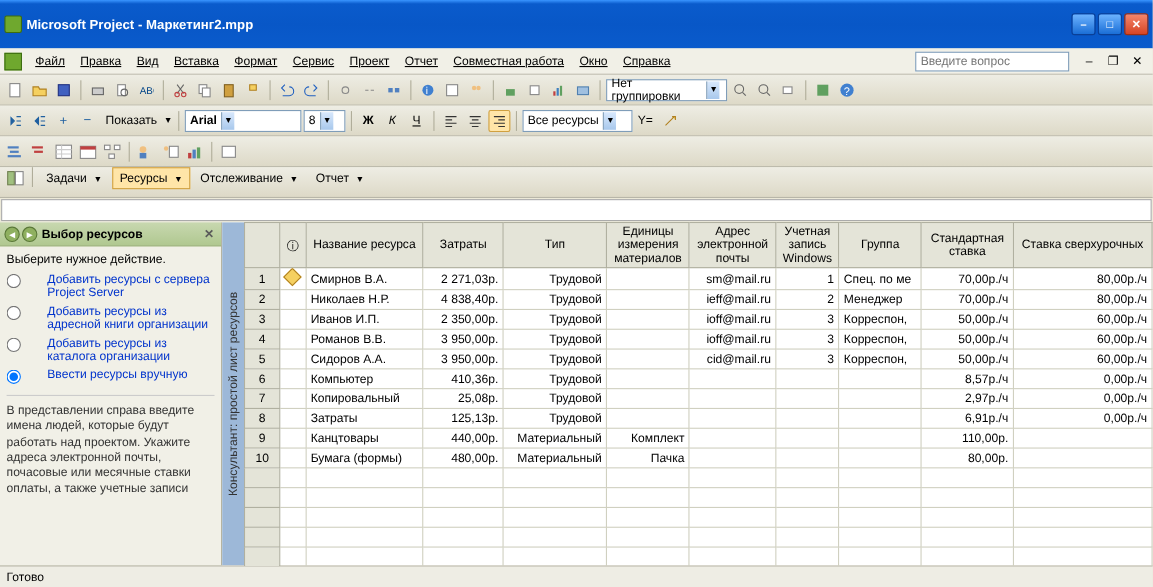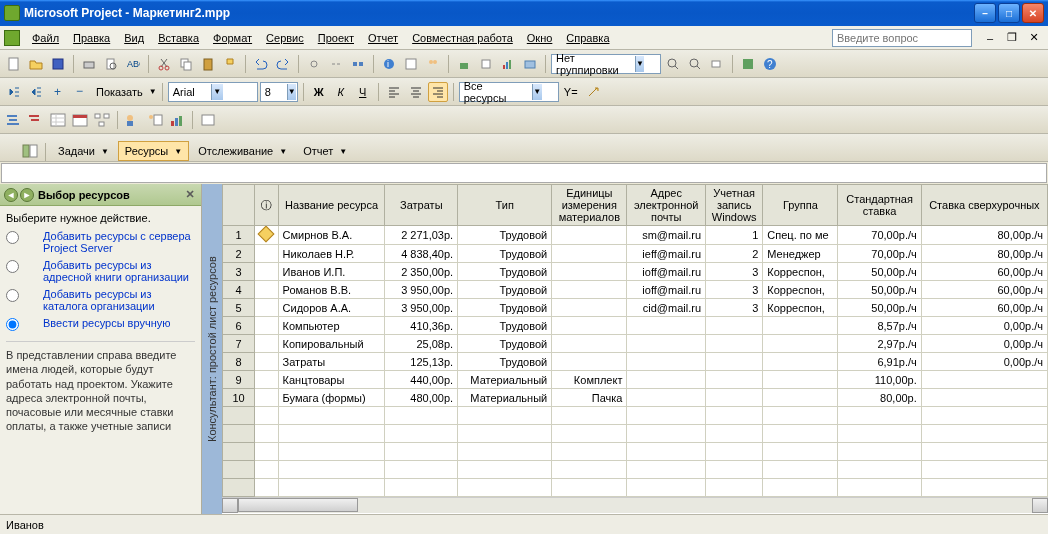--- a/index.html
+++ b/index.html
@@ -7,21 +7,21 @@
   font-family: Tahoma, Arial, sans-serif;
   font-size: 11px;
   background: #ece9d8;
   width: 1048px;
   height: 534px;
   overflow: hidden;
   display: flex;
   flex-direction: column;
 }
 .titlebar {
-  height: 26px;
+  height: 44px;
   background: linear-gradient(to bottom, #3a95ff 0%, #0a5bcc 8%, #0857c7 50%, #0a5bcc 100%);
   display: flex;
   align-items: center;
   padding: 0 4px;
   color: white;
   font-size: 12px;
 }
 .titlebar .app-icon {
   width: 16px; height: 16px;
   background: #6fa82e;
@@ -91,39 +91,39 @@
   width: 1px; height: 18px;
   background: #b0ad9a;
   margin: 0 3px;
 }
 .tbdropdown {
   height: 20px;
   background: white;
   border: 1px solid #7f9db9;
   display: flex;
   align-items: center;
-  padding: 0 16px 0 4px;
+  padding: 0 6px 0 4px;
   font-size: 11px;
-  gap: 16px;
+  gap: 4px;
 }
 .tbdropdown .arrow {
   width: 12px; height: 16px;
   background: linear-gradient(to bottom, #d8e8fc, #a8c8ec);
   border-left: 1px solid #7f9db9;
   display: flex; align-items: center; justify-content: center;
   font-size: 8px;
 }
 .tblabel { padding: 0 4px; }
 .viewbar {
   height: 28px;
   background: linear-gradient(to bottom, #eeede4, #ddd9c7);
   border-bottom: 1px solid #b8b6a8;
   display: flex;
-  align-items: flex-end;
-  padding: 0 20px;
+  align-items: flex-start;
+  padding: 0 4px;
   gap: 2px;
 }
 .navbtn {
   height: 20px;
   padding: 0 6px;
   display: flex;
   align-items: center;
   border: 1px solid transparent;
   gap: 3px;
 }
@@ -505,21 +505,21 @@
       </svg>
     </div>
   <div class="tbicon">
       <svg width="14" height="14">
         <text x="3" y="10" font-size="12" fill="#2060a0">−</text>
       </svg>
     </div>
   <div class="tblabel">Показать</div>
   <span style="font-size:8px;">▼</span>
   <div class="tbsep"></div>
-  <div class="tbdropdown" style="width:90px;">
+  <div class="tbdropdown" style="width:106px;font-weight:bold;">
     <span>Arial</span>
     <div class="arrow">▼</div>
   </div>
   <div class="tbdropdown" style="width:38px;">
     <span>8</span>
     <div class="arrow">▼</div>
   </div>
   <div class="tbsep"></div>
   <div class="tbicon" style="font-weight:bold;">
       <span>Ж</span>
@@ -909,14 +909,14 @@
         <div class="track">
             <div class="thumb"></div>
           </div>
         <div class="arrow"></div>
       </div>
     </div>
   </div>
 </div>
 
 <div class="statusbar">
-  <span>Иванов</span>
+  <span>Готово</span>
 </div>
 
 </body></html>

